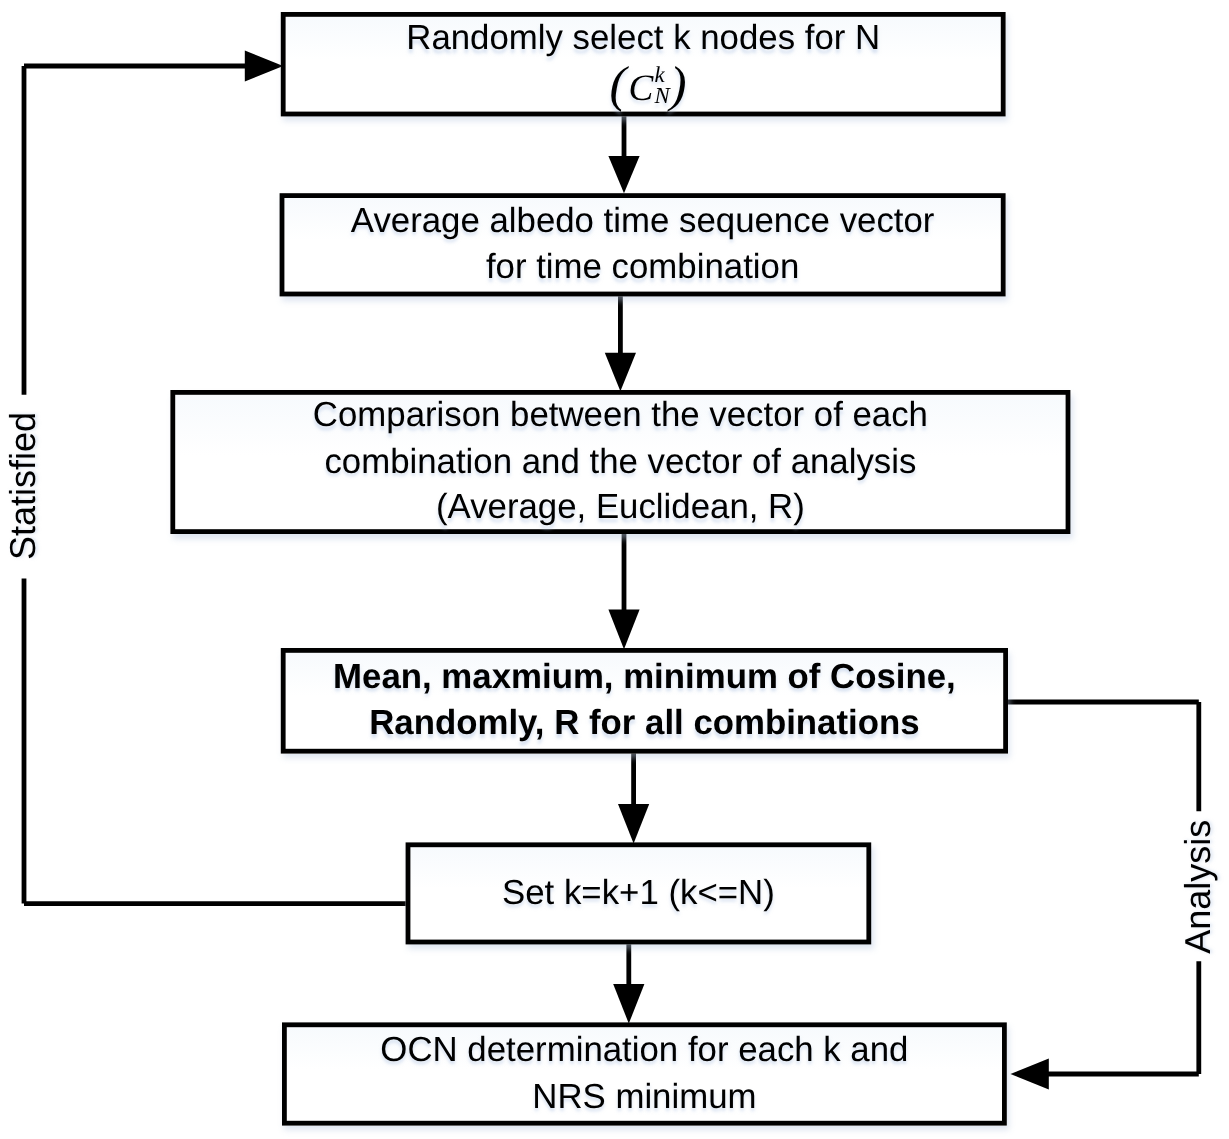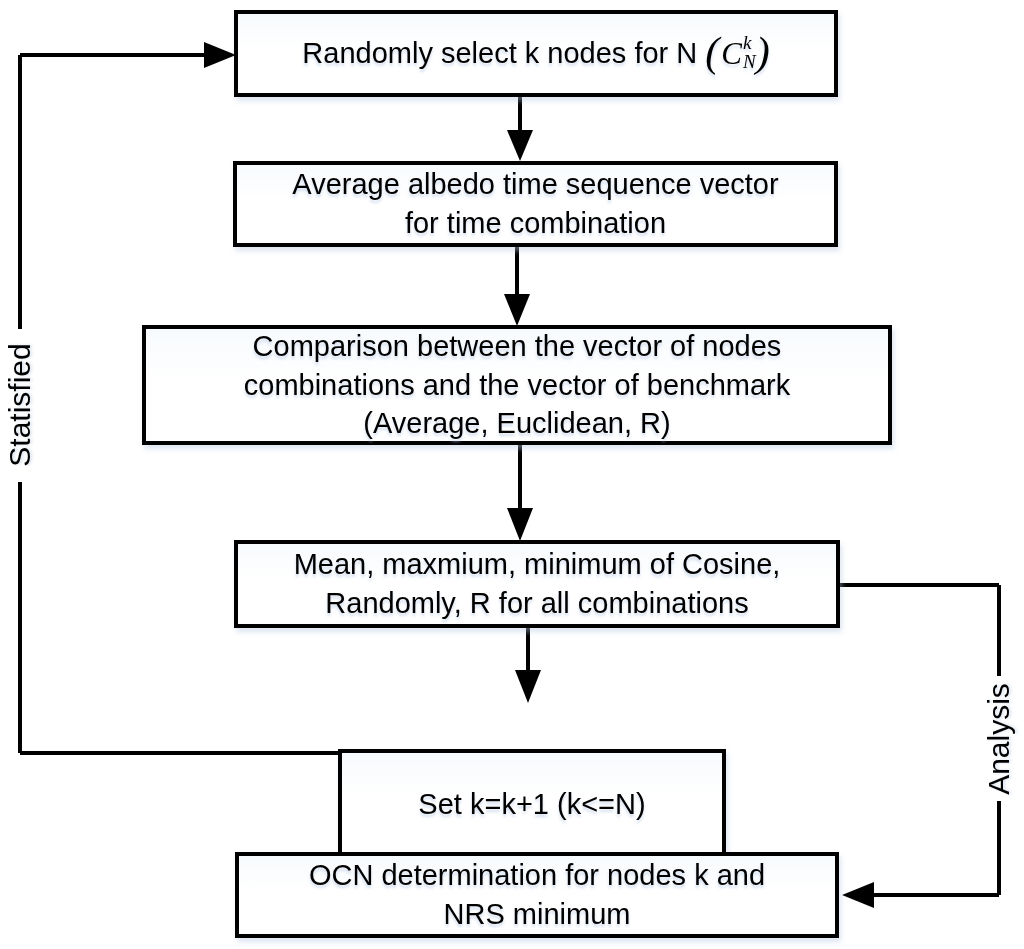--- a/index.html
+++ b/index.html
@@ -18,21 +18,21 @@
     border:4px solid #000000;
     background:linear-gradient(180deg,#f7fafd 0%,#ffffff 45%);
     display:flex; flex-direction:column;
     justify-content:center; align-items:center;
     text-align:center;
     font-size:29px; line-height:1.34;
     color:#000000;
     box-shadow:2px 4px 5px rgba(185,200,225,0.45);
   }
   .box .line { text-shadow:0 3px 3px rgba(175,195,225,0.55); white-space:nowrap; }
-  .row1 { display:flex; align-items:center; }
+  .row1 { display:flex; align-items:center;flex-direction:column; }
   .math { display:inline-flex; align-items:center; font-family:"Liberation Serif", serif; font-style:italic; margin-left:8px; }
   .math .paren { font-size:42px; font-weight:400; line-height:1; transform:translateY(-2px); }
   .math .mi { font-size:31px; padding:0 1px 0 2px; }
   .supsub { display:inline-flex; flex-direction:column; align-items:flex-start; font-size:19px; line-height:0.95; transform:translateY(-1px); }
   .edge-label {
     position:absolute; width:220px; height:34px;
     display:flex; justify-content:center; align-items:center;
     font-size:30px; color:#000000;
     transform:rotate(-90deg);
     white-space:nowrap;
@@ -100,36 +100,36 @@
       </span>
     </div>
   </div>
 
   <div class="box" style="left:233px; top:161px; width:605px; height:86px;">
     <div class="line">Average albedo time sequence vector</div>
     <div class="line">for time combination</div>
   </div>
 
   <div class="box" style="left:142px; top:325px; width:750px; height:120px;">
-    <div class="line">Comparison between the vector of nodes</div>
-    <div class="line">combinations and the vector of benchmark</div>
+    <div class="line">Comparison between the vector of each</div>
+    <div class="line">combination and the vector of analysis</div>
     <div class="line">(Average, Euclidean, R)</div>
   </div>
 
-  <div class="box" style="left:234px; top:540px; width:606px; height:88px;">
+  <div class="box" style="left:234px; top:540px; width:606px; height:88px;font-weight:bold;">
     <div class="line">Mean, maxmium, minimum of Cosine,</div>
     <div class="line">Randomly, R for all combinations</div>
   </div>
 
-  <div class="box" style="left:338px; top:702px; width:388px; height:110px;margin-top:47px;">
+  <div class="box" style="left:338px; top:702px; width:388px; height:85px;">
     <div class="line">Set k=k+1 (k&lt;=N)</div>
   </div>
 
   <div class="box" style="left:235px; top:852px; width:604px; height:86px;">
-    <div class="line">OCN determination for nodes k and</div>
+    <div class="line">OCN determination for each k and</div>
     <div class="line">NRS minimum</div>
   </div>
 
   <div class="edge-label" style="left:-90px; top:388px;">Statisfied</div>
 
   <div class="edge-label" style="left:889px; top:722px;">Analysis</div>
 
 </div>
 
 </body></html>

